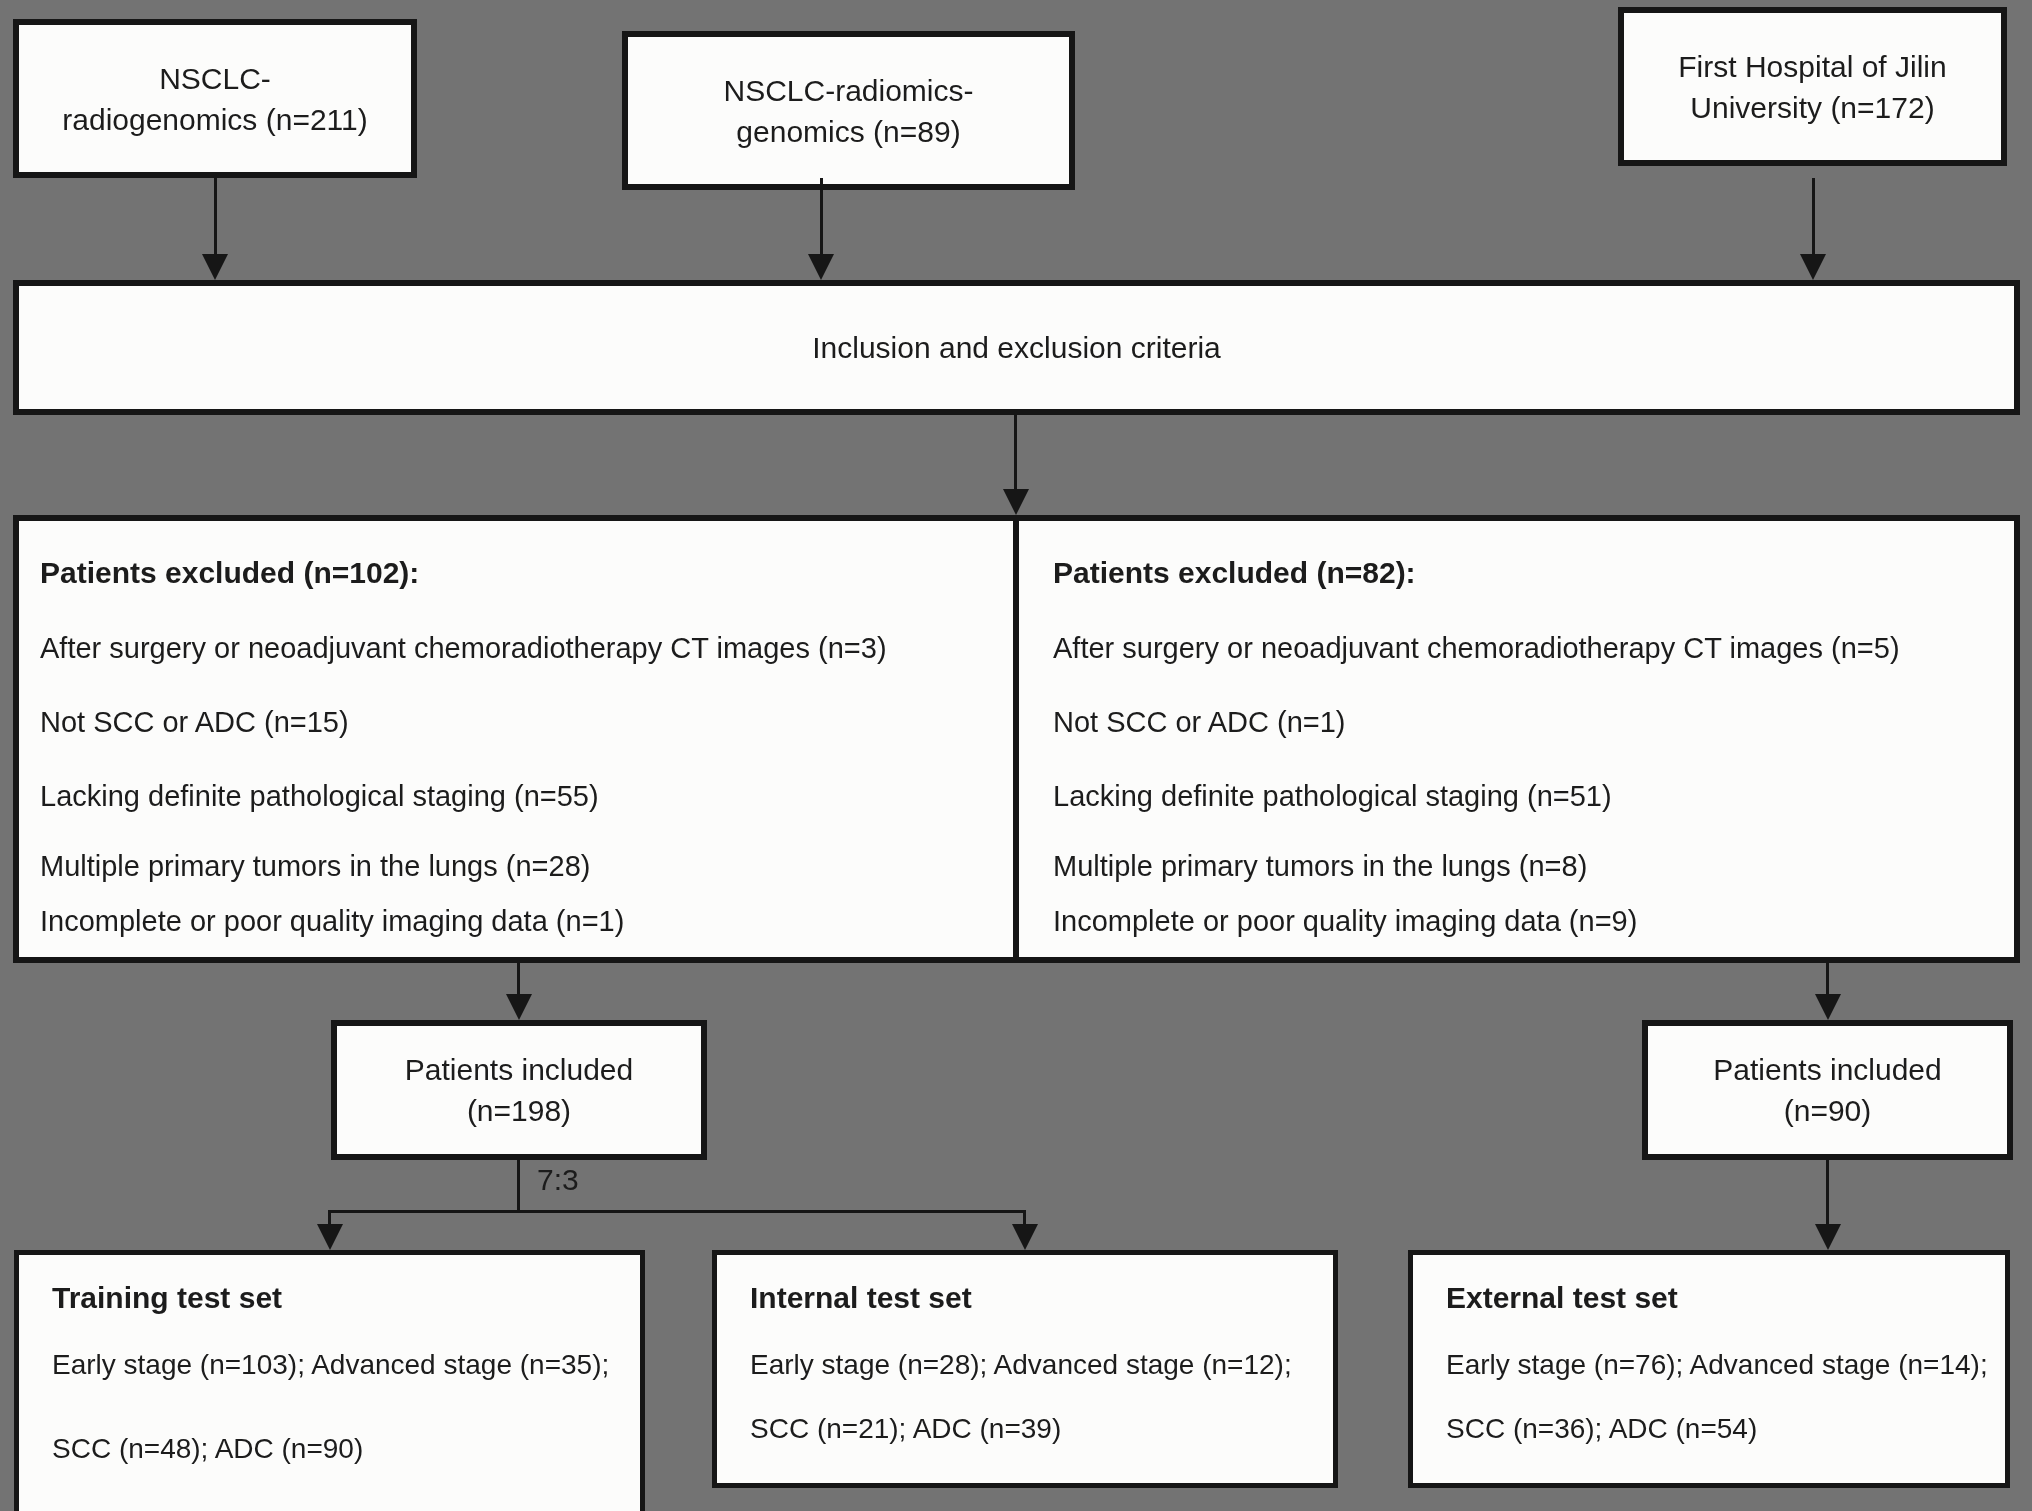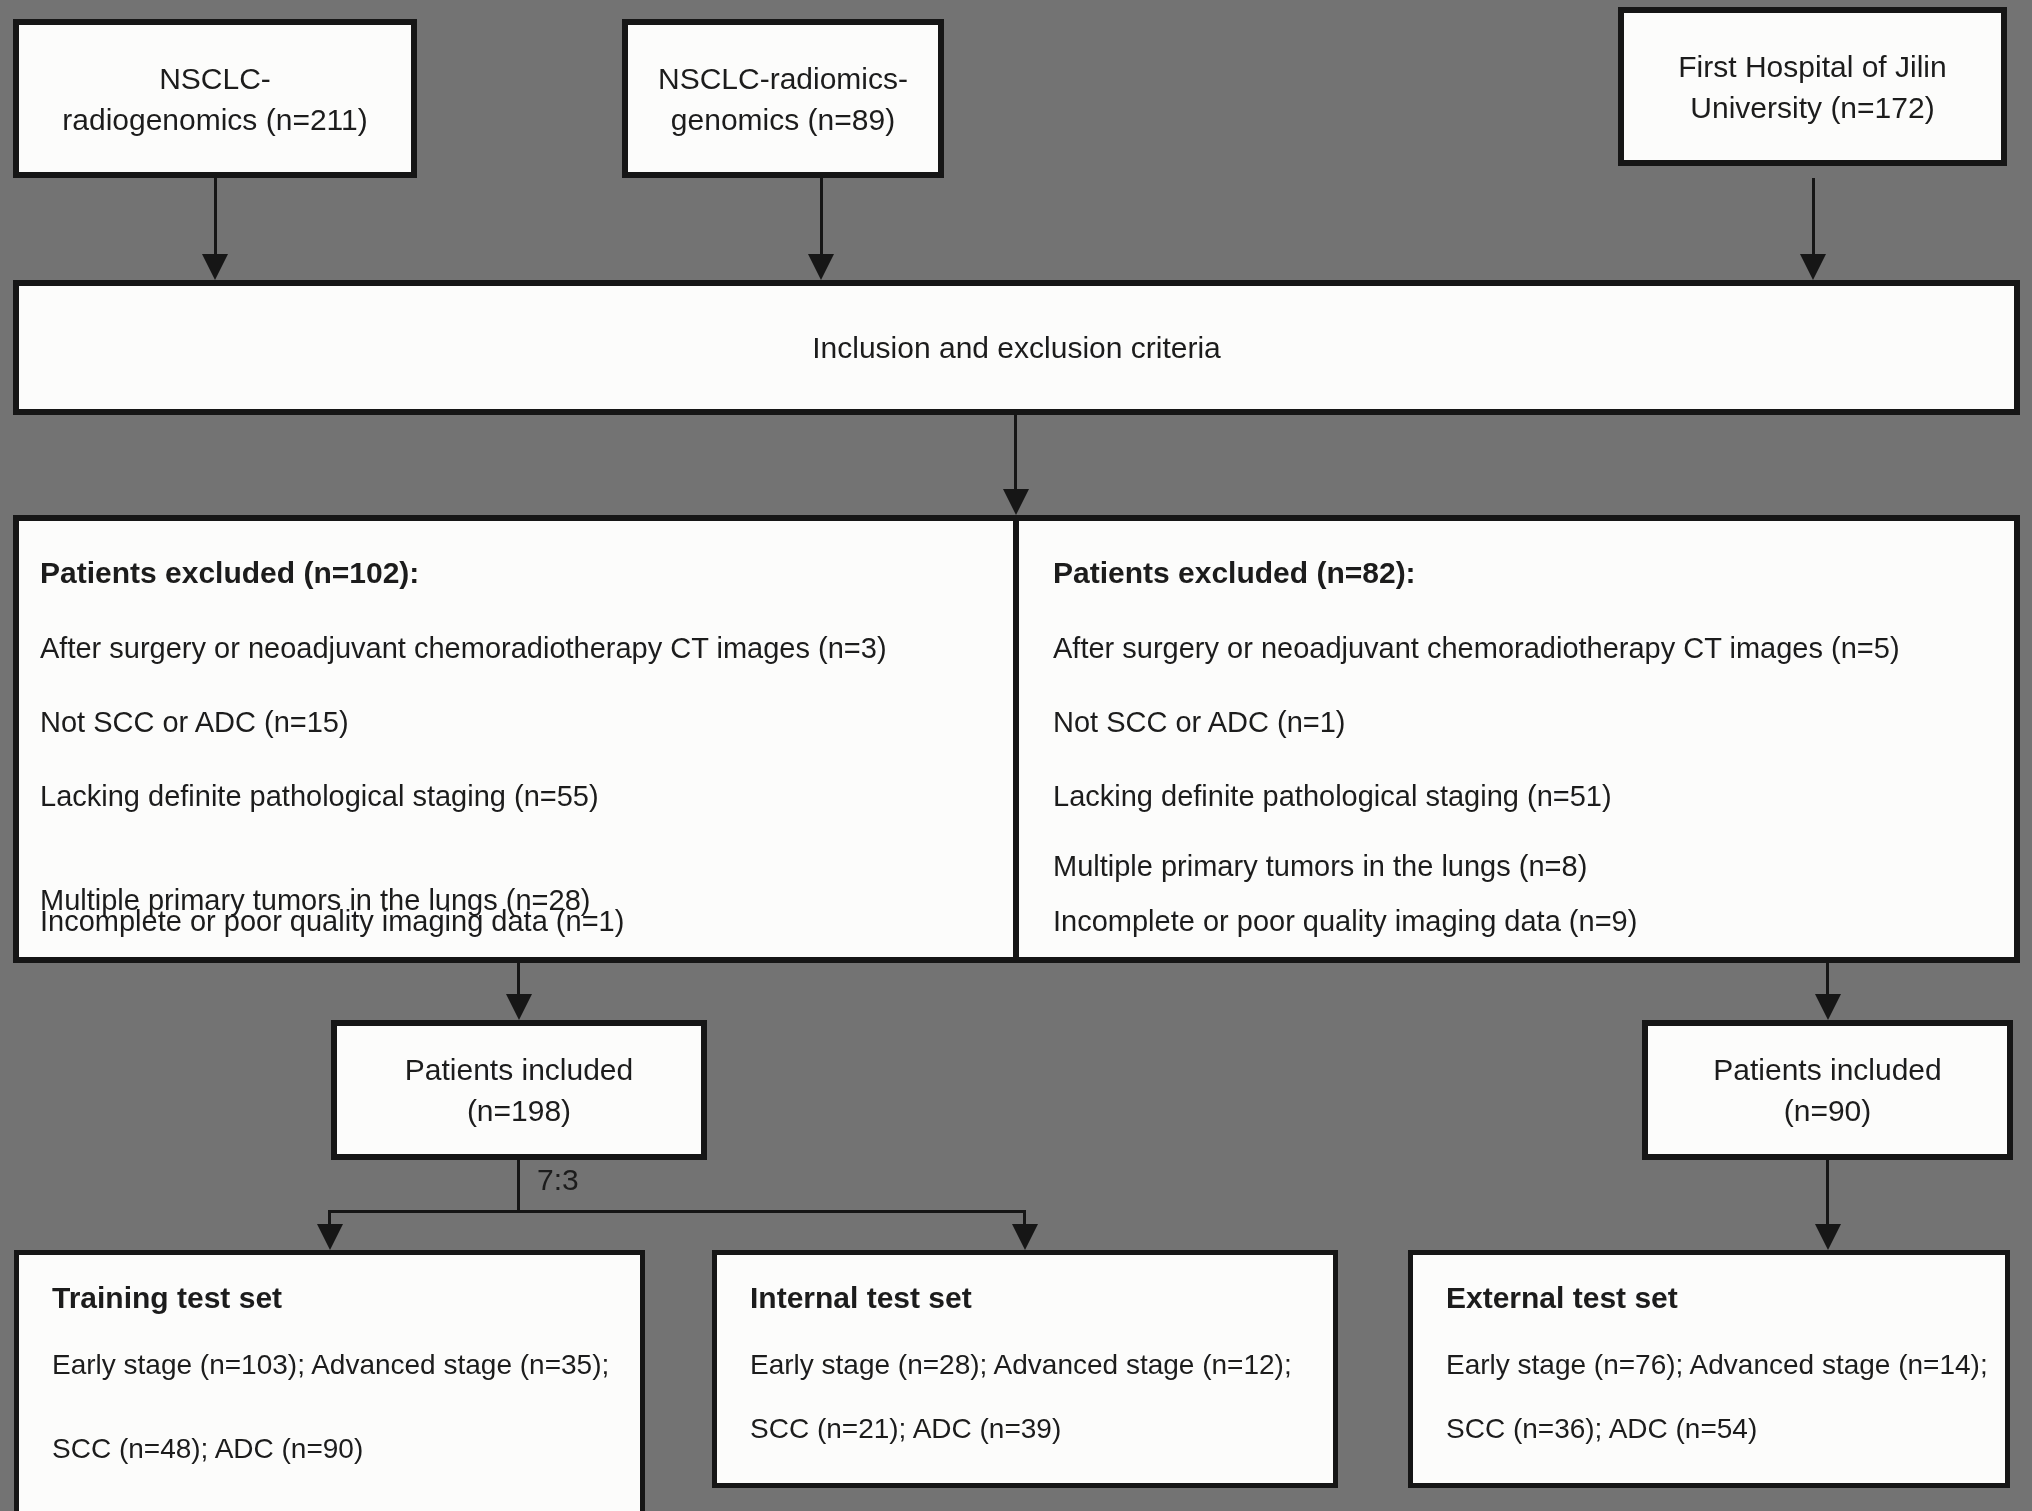--- a/index.html
+++ b/index.html
@@ -56,21 +56,21 @@
 </head>
 <body>
 
 <div class="canvas">
 
   <div class="box center-txt" style="left:13px; top:19px; width:404px; height:159px;">
     <div>NSCLC-</div>
     <div>radiogenomics (n=211)</div>
   </div>
 
-  <div class="box center-txt" style="left:622px; top:19px; width:322px; height:159px;">
+  <div class="box center-txt" style="left:622px; top:31px; width:453px; height:159px;">
     <div>NSCLC-radiomics-</div>
     <div>genomics (n=89)</div>
   </div>
 
   <div class="box center-txt" style="left:1618px; top:7px; width:389px; height:159px;">
     <div>First Hospital of Jilin</div>
     <div>University (n=172)</div>
   </div>
 
   <div class="vline" style="left:214px; top:178px; height:78px;"></div>
@@ -89,21 +89,21 @@
   <div class="vline" style="left:1014px; top:415px; height:74px;"></div>
   <div class="arrow-down" style="left:1003px; top:489px;"></div>
 
   <div class="box" style="left:13px; top:515px; width:2007px; height:448px;"></div>
   <div style="position:absolute; left:1013px; top:515px; width:6px; height:448px; background:#161616;"></div>
 
   <div class="excl-line excl-heading" style="left:40px; top:556px;">Patients excluded (n=102):</div>
   <div class="excl-line" style="left:40px; top:632px;">After surgery or neoadjuvant chemoradiotherapy CT images (n=3)</div>
   <div class="excl-line" style="left:40px; top:706px;">Not SCC or ADC (n=15)</div>
   <div class="excl-line" style="left:40px; top:780px;">Lacking definite pathological staging (n=55)</div>
-  <div class="excl-line" style="left:40px; top:850px;margin-top:34px;">Multiple primary tumors in the lungs (n=28)</div>
+  <div class="excl-line" style="left:40px; top:850px;">Multiple primary tumors in the lungs (n=28)</div>
   <div class="excl-line" style="left:40px; top:905px;">Incomplete or poor quality imaging data (n=1)</div>
 
   <div class="excl-line excl-heading" style="left:1053px; top:556px;">Patients excluded (n=82):</div>
   <div class="excl-line" style="left:1053px; top:632px;">After surgery or neoadjuvant chemoradiotherapy CT images (n=5)</div>
   <div class="excl-line" style="left:1053px; top:706px;">Not SCC or ADC (n=1)</div>
   <div class="excl-line" style="left:1053px; top:780px;">Lacking definite pathological staging (n=51)</div>
   <div class="excl-line" style="left:1053px; top:850px;">Multiple primary tumors in the lungs (n=8)</div>
   <div class="excl-line" style="left:1053px; top:905px;">Incomplete or poor quality imaging data (n=9)</div>
 
   <div class="vline" style="left:517px; top:963px; height:31px;"></div>

